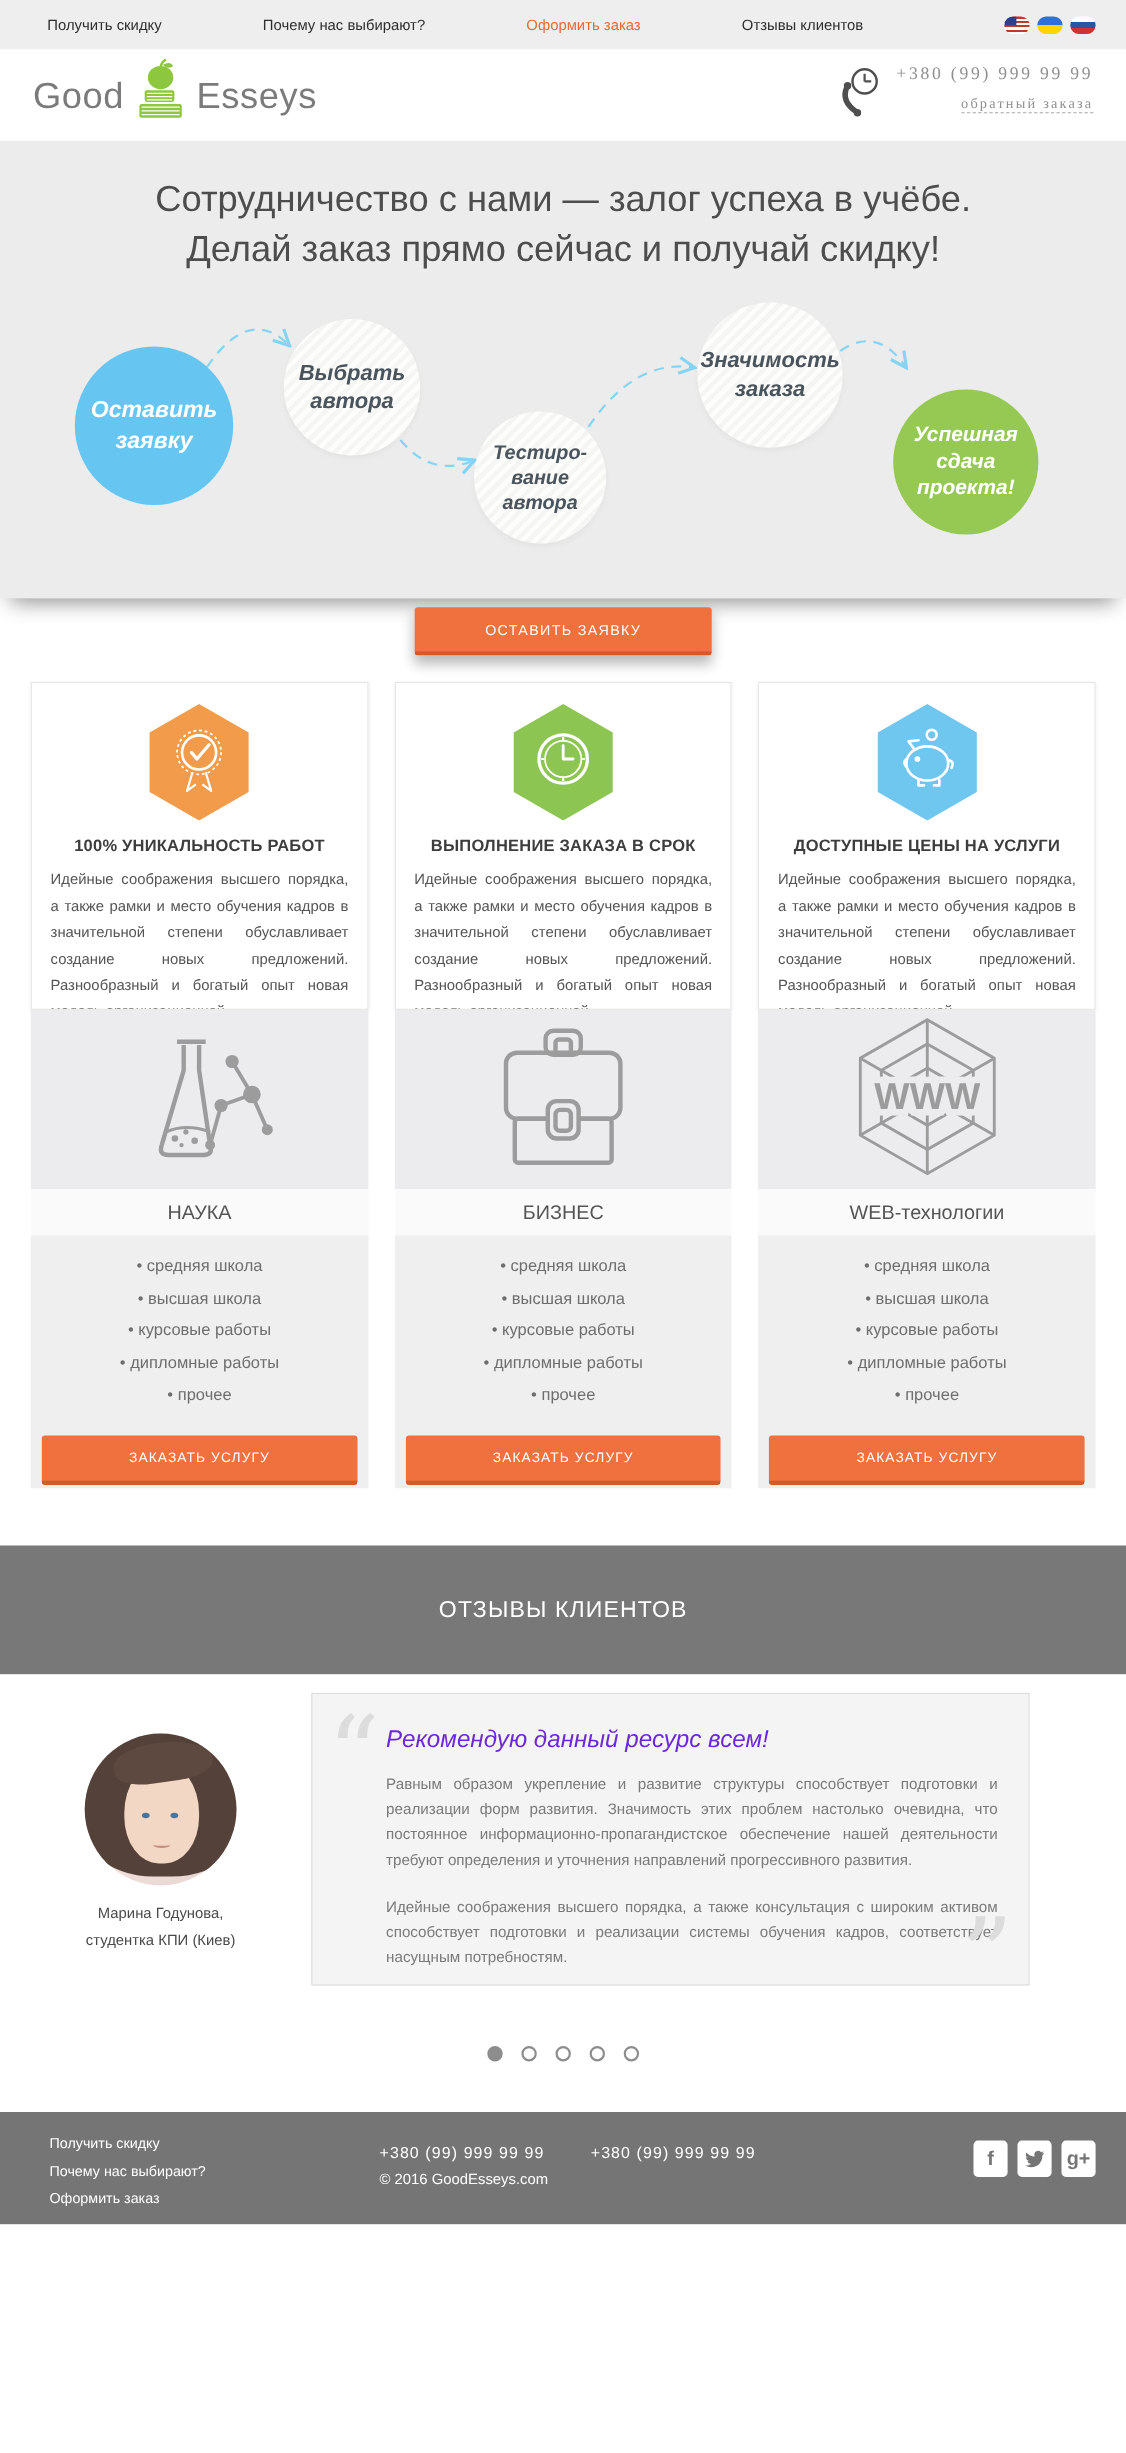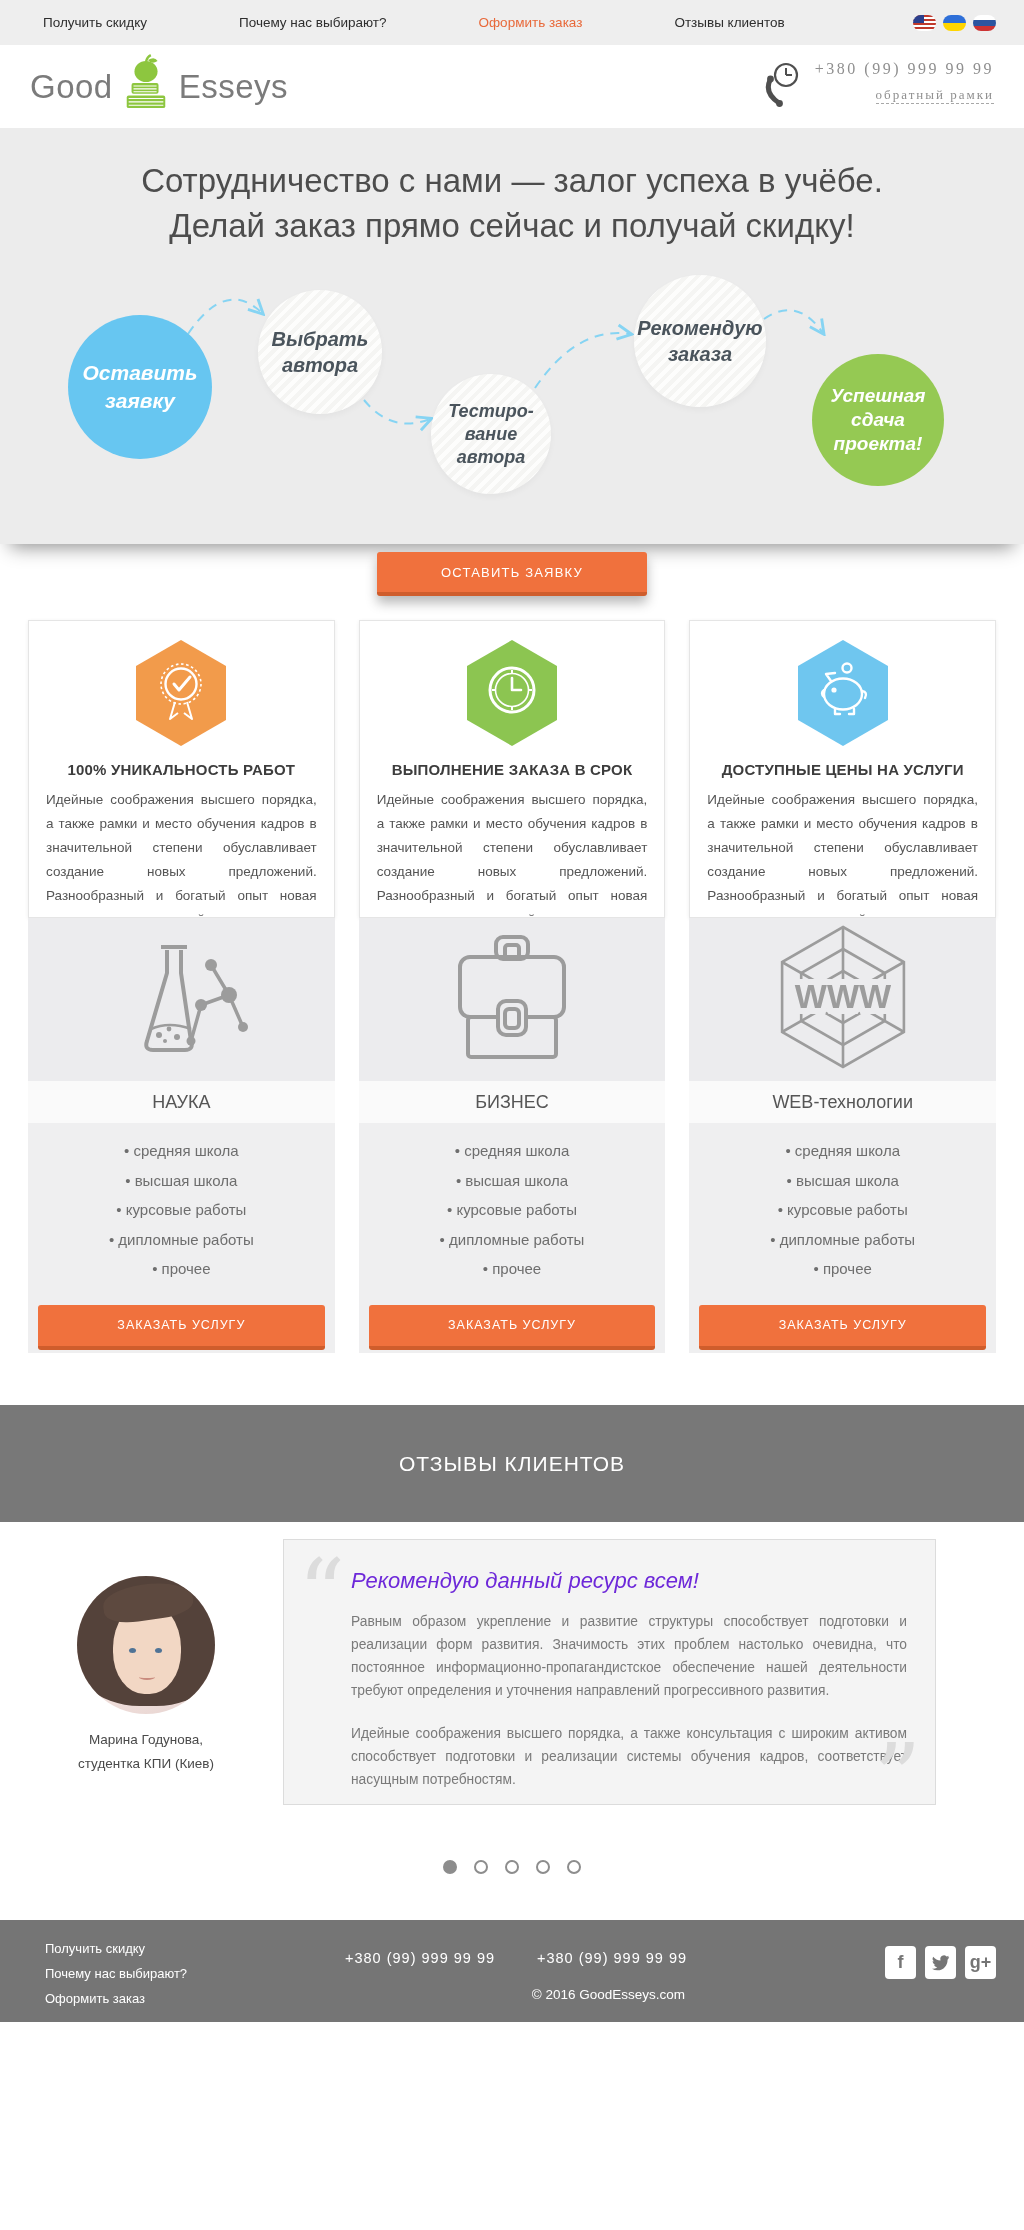--- a/index.html
+++ b/index.html
@@ -104,21 +104,21 @@
     color:#7a7a7a; text-align:justify; line-height:23px; margin:0; }
   .quote-p1 { top:70px; } .quote-p2 { top:182px; }
   .dots { display:flex; justify-content:center; gap:17px; margin-top:8px; }
   .dot { width:14px; height:14px; border-radius:50%; border:2px solid #8d8d8d; background:#fff; cursor:pointer; }
   .dot.active { background:#8d8d8d; }
   
   .footer { margin-top:46px; height:102px; background:#757575; position:relative; color:#fff; }
   .footer-links { position:absolute; left:45px; top:16px; font-size:13px; line-height:25px; }
   .footer-links div { cursor:pointer; }
   .footer-phones { position:absolute; left:345px; top:30px; font-size:14.5px; letter-spacing:1px; display:flex; gap:42px; }
-  .footer-copy { position:absolute; left:345px; top:67px; width:340px; text-align:right; font-size:13.5px; }
+  .footer-copy { position:absolute; left:345px; top:53px; width:340px; text-align:left; font-size:13.5px; }
   .socials { position:absolute; right:28px; top:26px; display:flex; gap:9px; }
   .social { width:31px; height:33px; background:#fff; border-radius:4px; color:#757575;
     display:flex; align-items:center; justify-content:center; font-weight:bold; font-size:18px; cursor:pointer; }
 </style>
 </head>
 <body>
 
 <div class="topnav">
   <span class="nav-item">Получить скидку</span>
   <span class="nav-item">Почему нас выбирают?</span>
@@ -152,21 +152,21 @@
       <svg width="46" height="50" viewBox="0 0 46 50">
         <circle cx="27" cy="15" r="11" stroke="#4f4f4f" stroke-width="2.2" fill="none"></circle>
         <path d="M27 15 V8 M27 15 h6" stroke="#4f4f4f" stroke-width="2"></path>
         <path d="M11 20 q-6 13 9 23" stroke="#4f4f4f" stroke-width="5" fill="none" stroke-linecap="round"></path>
         <circle cx="11.5" cy="19" r="3.4" fill="#4f4f4f"></circle>
         <circle cx="20.5" cy="43.5" r="3.4" fill="#4f4f4f"></circle>
       </svg>
     </span>
     <span class="contact-col">
       <span class="phone-number">+380 (99) 999 99 99</span><br>
-      <span class="callback">обратный рамки</span>
+      <span class="callback">обратный заказа</span>
     </span>
   </div>
 </div>
 
 <div class="hero">
   <div class="hero-title">
     <div>Сотрудничество с нами — залог успеха в учёбе.</div>
     <div>Делай заказ прямо сейчас и получай скидку!</div>
   </div>
   <div class="steps">
@@ -183,21 +183,21 @@
         <path d="M764 191 Q 797 168 823 205"></path>
       </g>
     </svg>
     <div class="step blue step1">Оставить
 заявку</div>
     <div class="step white step2">Выбрать
 автора</div>
     <div class="step white step3">Тестиро-
 вание
 автора</div>
-    <div class="step white step4">Рекомендую
+    <div class="step white step4">Значимость
 заказа</div>
     <div class="step green step5">Успешная
 сдача
 проекта!</div>
   </div>
   <button class="hero-cta">ОСТАВИТЬ ЗАЯВКУ</button>
 </div>
 
 <div>
   <h2 class="section-title why-title">ПОЧЕМУ НАМ ДОВЕРЯЮТ</h2>

